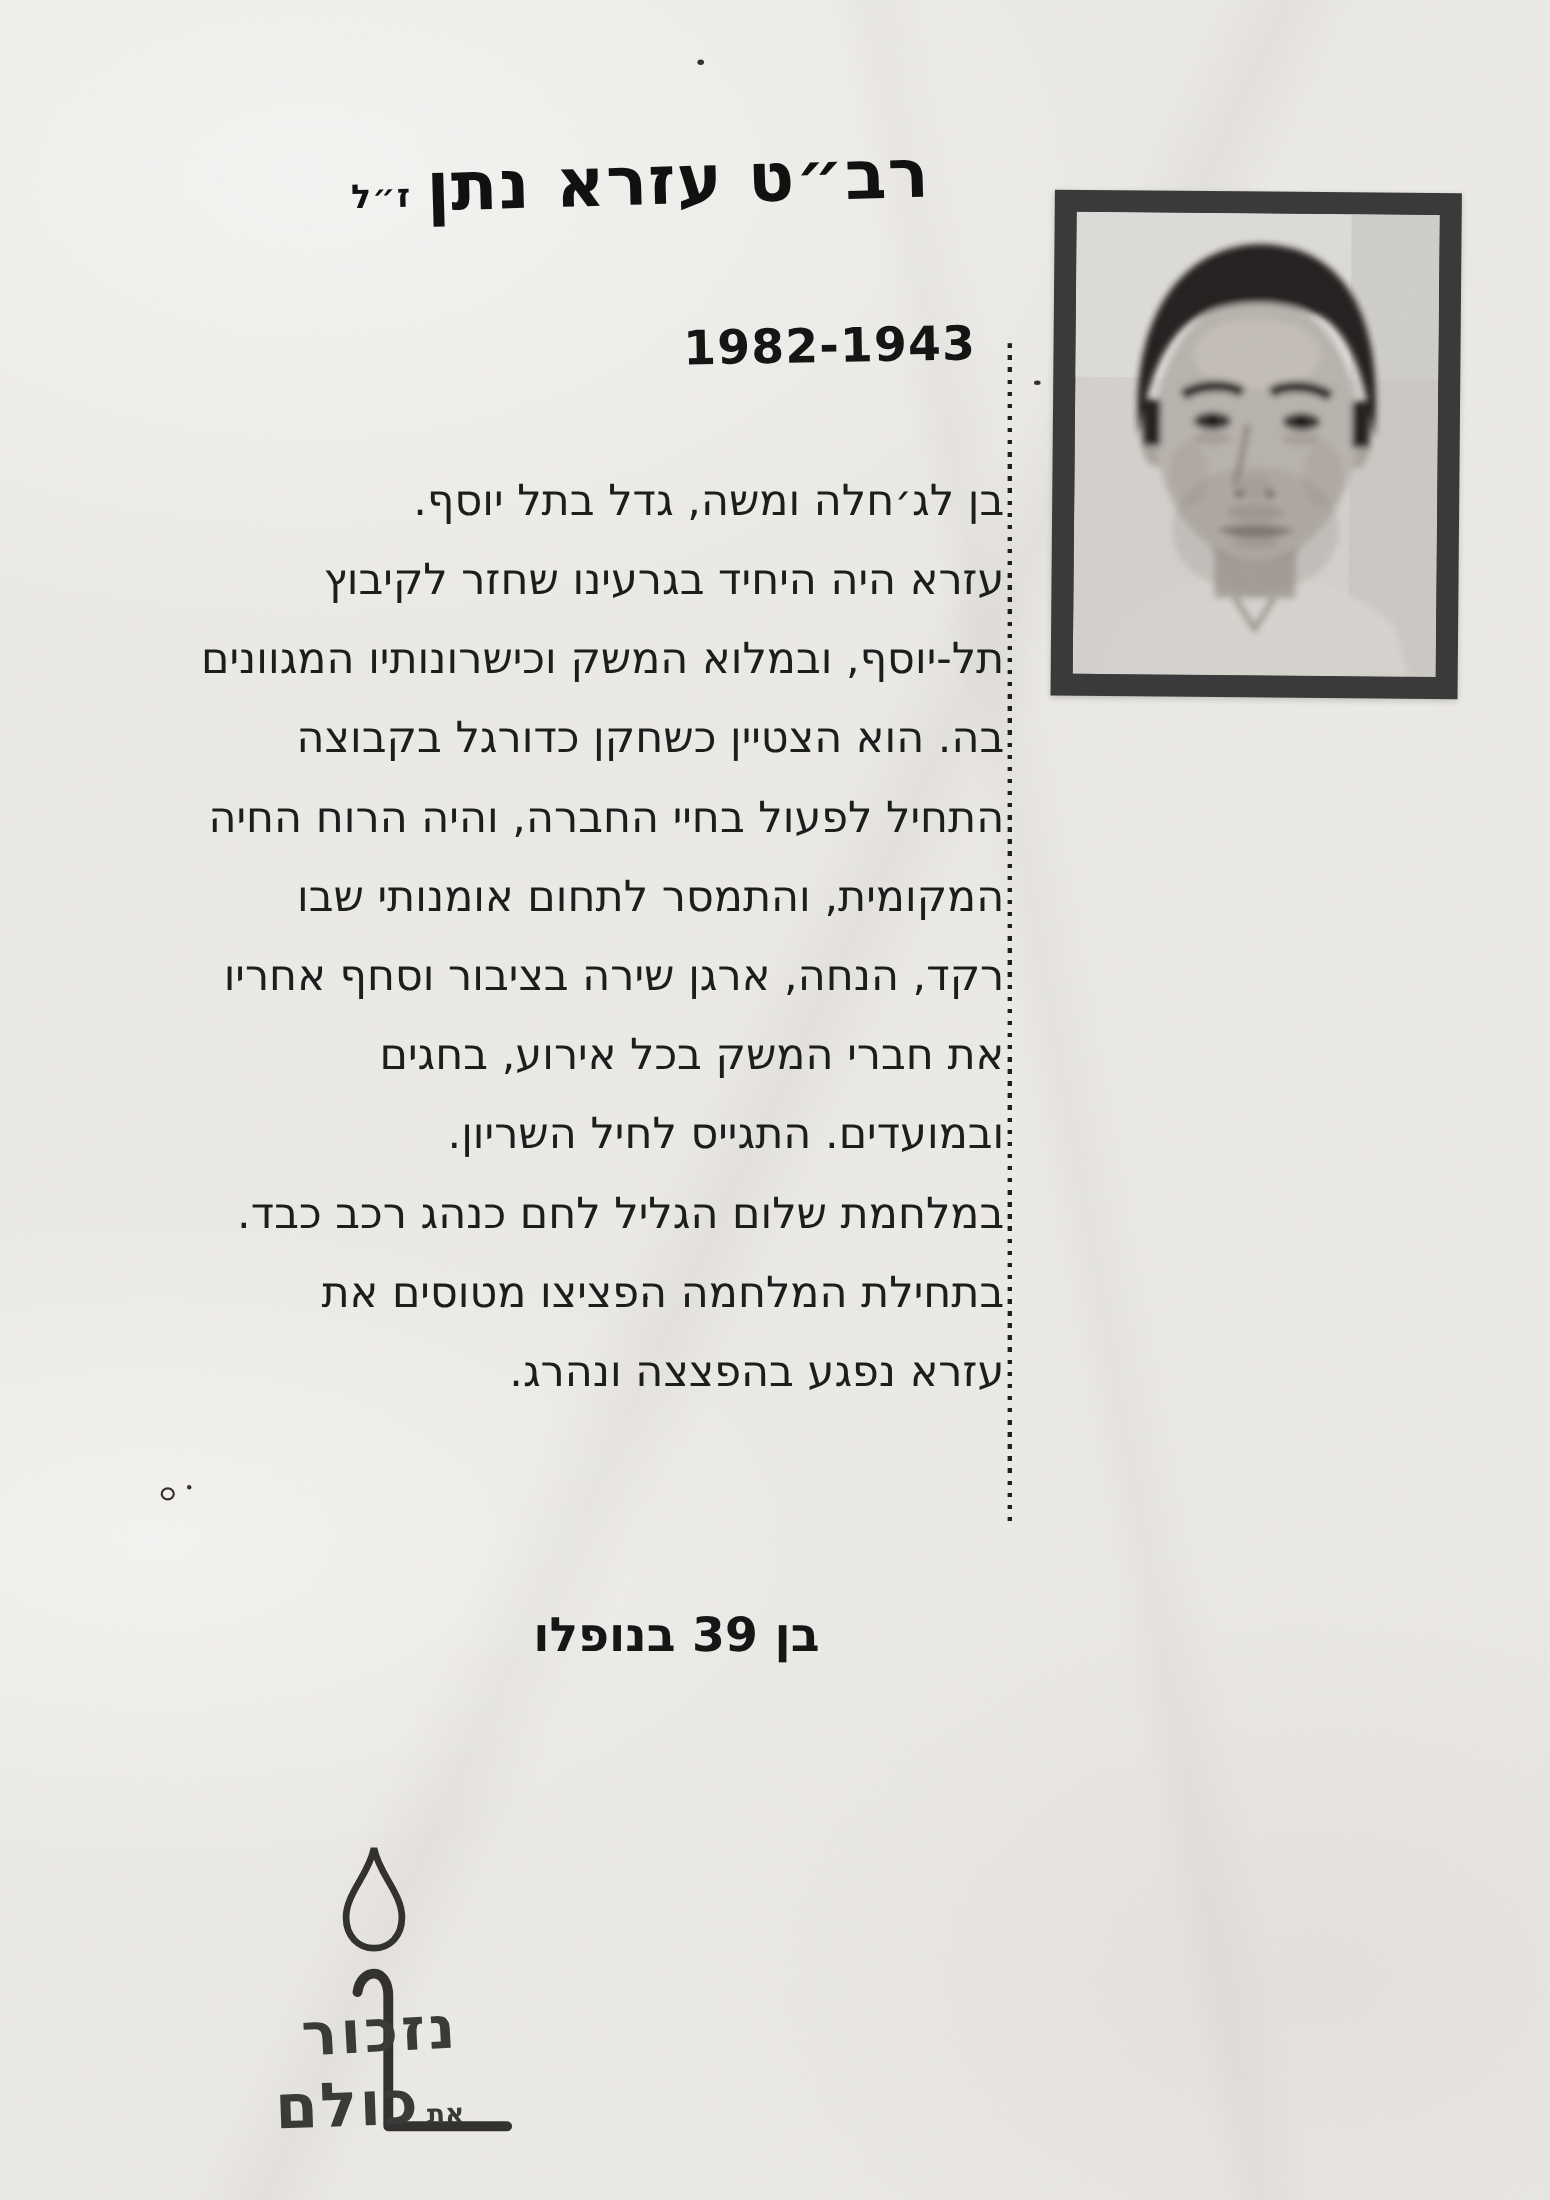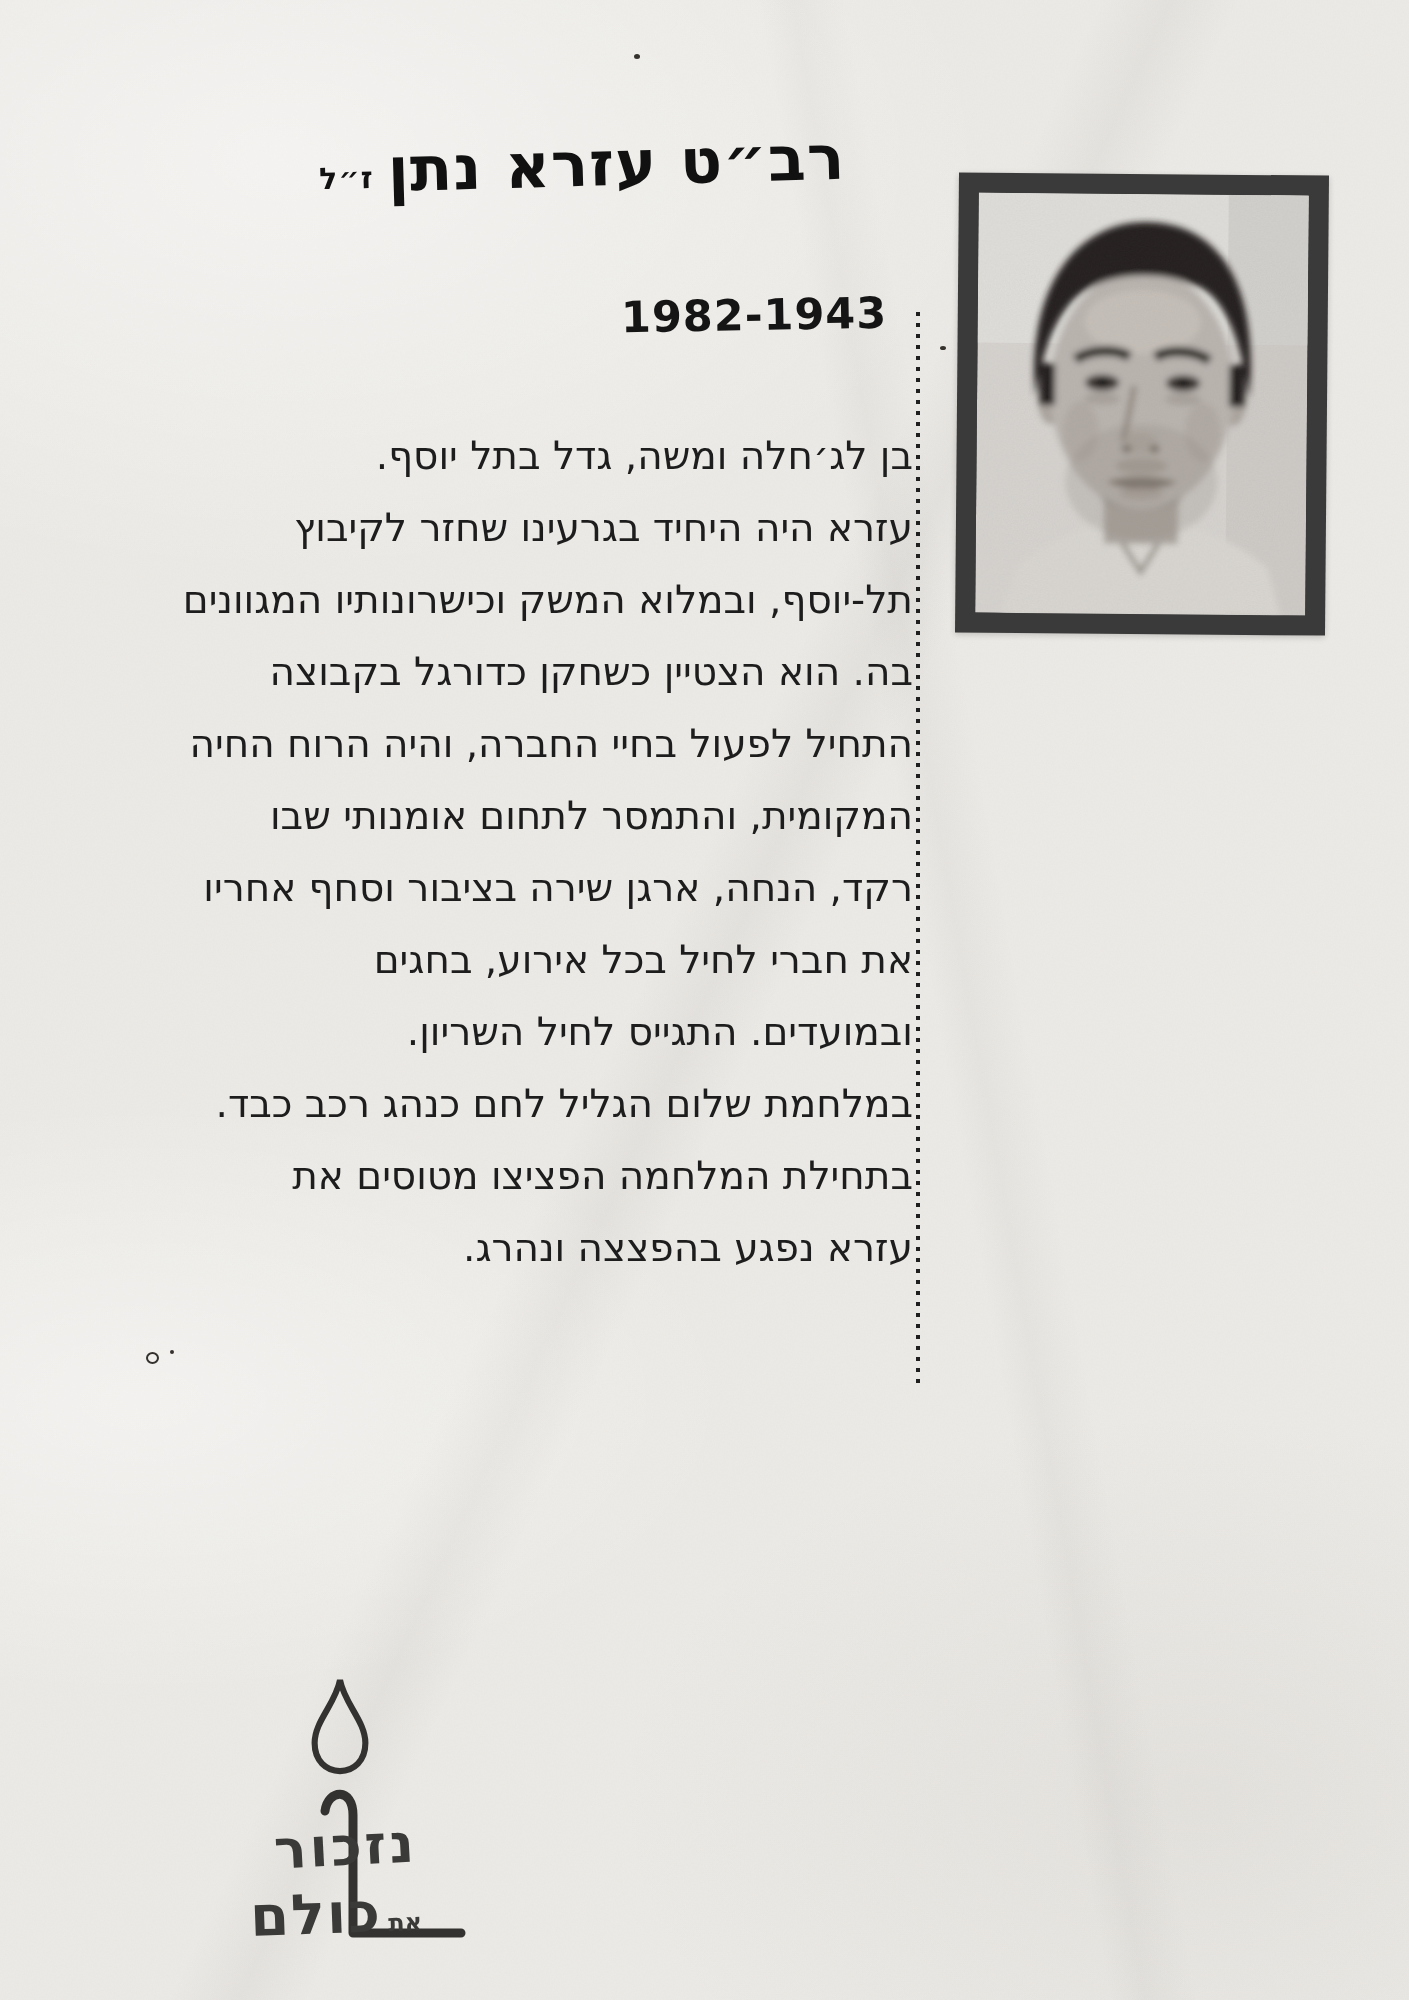--- a/index.html
+++ b/index.html
@@ -178,27 +178,28 @@
   <div class="divider"></div>
 
   <div class="memorial-text">
     <div class="line">בן לג׳חלה ומשה, גדל בתל יוסף.</div>
     <div class="line">עזרא היה היחיד בגרעינו שחזר לקיבוץ</div>
     <div class="line">תל-יוסף, ובמלוא המשק וכישרונותיו המגוונים</div>
     <div class="line">בה. הוא הצטיין כשחקן כדורגל בקבוצה</div>
     <div class="line">התחיל לפעול בחיי החברה, והיה הרוח החיה</div>
     <div class="line">המקומית, והתמסר לתחום אומנותי שבו</div>
     <div class="line">רקד, הנחה, ארגן שירה בציבור וסחף אחריו</div>
-    <div class="line">את חברי לחיל בכל אירוע, בחגים</div>
+    <div class="line">את חברי המשק בכל אירוע, בחגים</div>
     <div class="line">ובמועדים. התגייס לחיל השריון.</div>
     <div class="line">במלחמת שלום הגליל לחם כנהג רכב כבד.</div>
     <div class="line">בתחילת המלחמה הפציצו מטוסים את</div>
     <div class="line">עזרא נפגע בהפצצה ונהרג.</div>
   </div>
 
+  <div class="age-caption">בן 39 בנופלו</div>
 
   <div class="logo">
     <svg class="flame" viewBox="0 0 80 115" aria-hidden="true">
       <path d="M40,5 C35,32 11,52 11,77 C11,97 24,109 40,109 C56,109 69,97 69,77 C69,52 45,32 40,5 Z" fill="none" stroke="#343230" stroke-width="7"></path>
     </svg>
     <svg class="candle" viewBox="0 0 175 178" aria-hidden="true">
       <path d="M30,28 C33,6 58,4 58,32 L58,150 L166,150" fill="none" stroke="#343230" stroke-width="9" stroke-linecap="round" stroke-linejoin="round"></path>
     </svg>
     <div class="logo-word-top">נזכור</div>
     <div class="logo-word-bottom">

